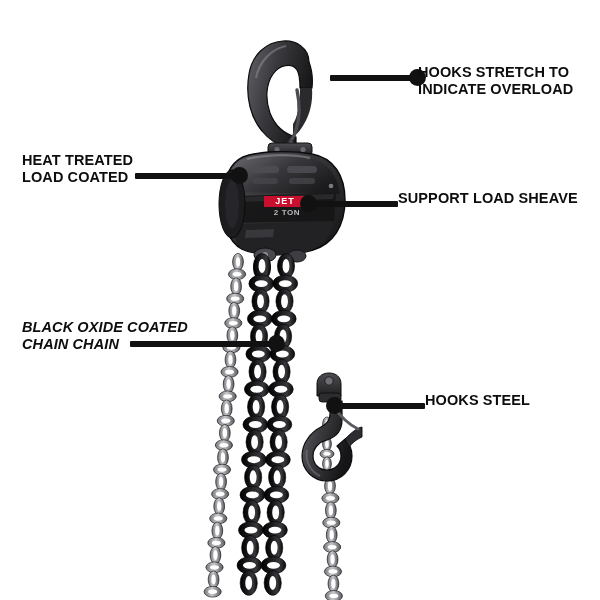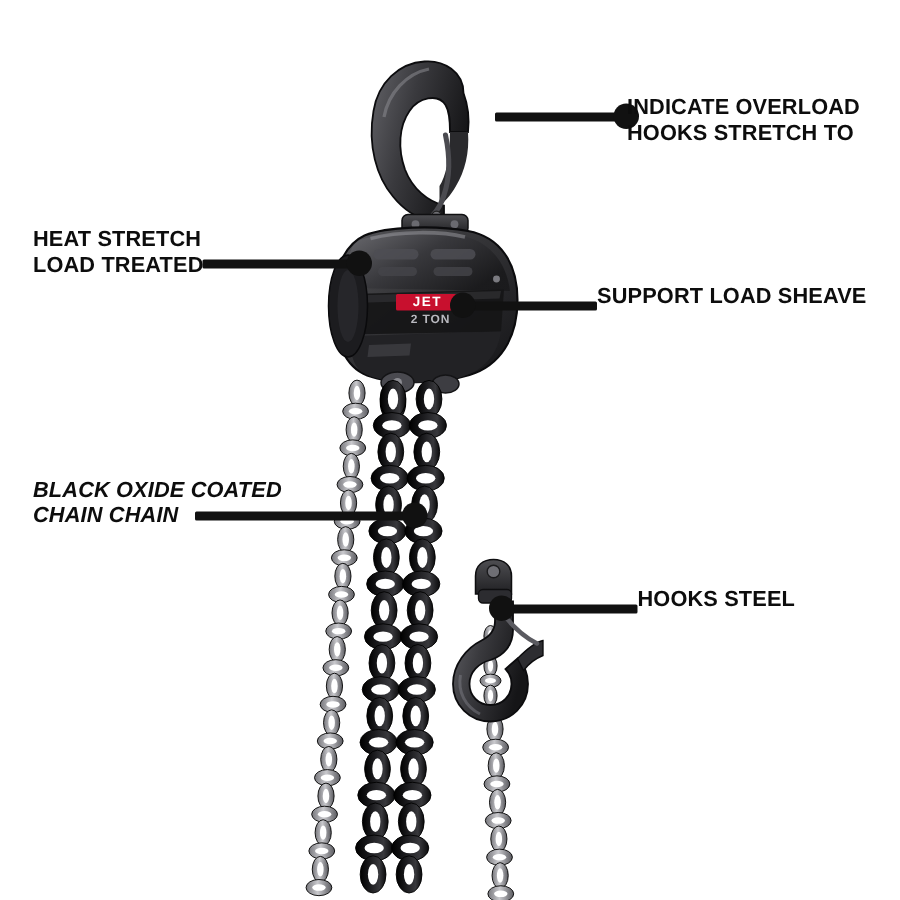--- a/index.html
+++ b/index.html
@@ -526,28 +526,28 @@
 
   <div style="position:absolute; left:264px; top:196px; width:42px; height:11px; background:#c8102e; border-radius:1px; display:flex; align-items:center; justify-content:center; overflow:hidden;">
     <span style="font-family:'Liberation Sans',sans-serif; font-weight:700; font-size:9px; color:#ffffff; letter-spacing:1px; line-height:1;">JET</span>
   </div>
   <div style="position:absolute; left:265px; top:208px; width:44px; text-align:center; font-family:'Liberation Sans',sans-serif; font-weight:700; font-size:8px; color:#b9b9bf; letter-spacing:0.6px;">2 TON</div>
 
   <div id="callouts-layer">
       <div class="leader" style="left: 330px; top: 75px; width: 88px; background: rgb(17, 17, 17);"></div>
       <div class="leader-dot" style="left: 409px; top: 69px; background: rgb(17, 17, 17);"></div>
       <div class="callout-text right" style="left: 418px; top: 64px; color: rgb(13, 13, 13);">
+        <div>HOOKS STRETCH TO</div>
         <div>INDICATE OVERLOAD</div>
-        <div>HOOKS STRETCH TO</div>
       </div>
       <div class="leader" style="left: 135px; top: 173px; width: 105px; background: rgb(17, 17, 17);"></div>
       <div class="leader-dot" style="left: 231px; top: 167px; background: rgb(17, 17, 17);"></div>
       <div class="callout-text left" style="left: 22px; top: 152px; color: rgb(13, 13, 13);">
-        <div>HEAT STRETCH</div>
-        <div>LOAD TREATED</div>
+        <div>HEAT TREATED</div>
+        <div>LOAD COATED</div>
       </div>
       <div class="leader" style="left: 312px; top: 201px; width: 86px; background: rgb(17, 17, 17);"></div>
       <div class="leader-dot" style="left: 300px; top: 195px; background: rgb(17, 17, 17);"></div>
       <div class="callout-text right" style="left: 398px; top: 190px; color: rgb(13, 13, 13);">
         <div>SUPPORT LOAD SHEAVE</div>
       </div>
       <div class="leader" style="left: 130px; top: 341px; width: 145px; background: rgb(17, 17, 17);"></div>
       <div class="leader-dot" style="left: 268px; top: 335px; background: rgb(17, 17, 17);"></div>
       <div class="callout-text left" style="left: 22px; top: 319px; color: rgb(13, 13, 13); font-style: italic;">
         <div>BLACK OXIDE COATED</div>

